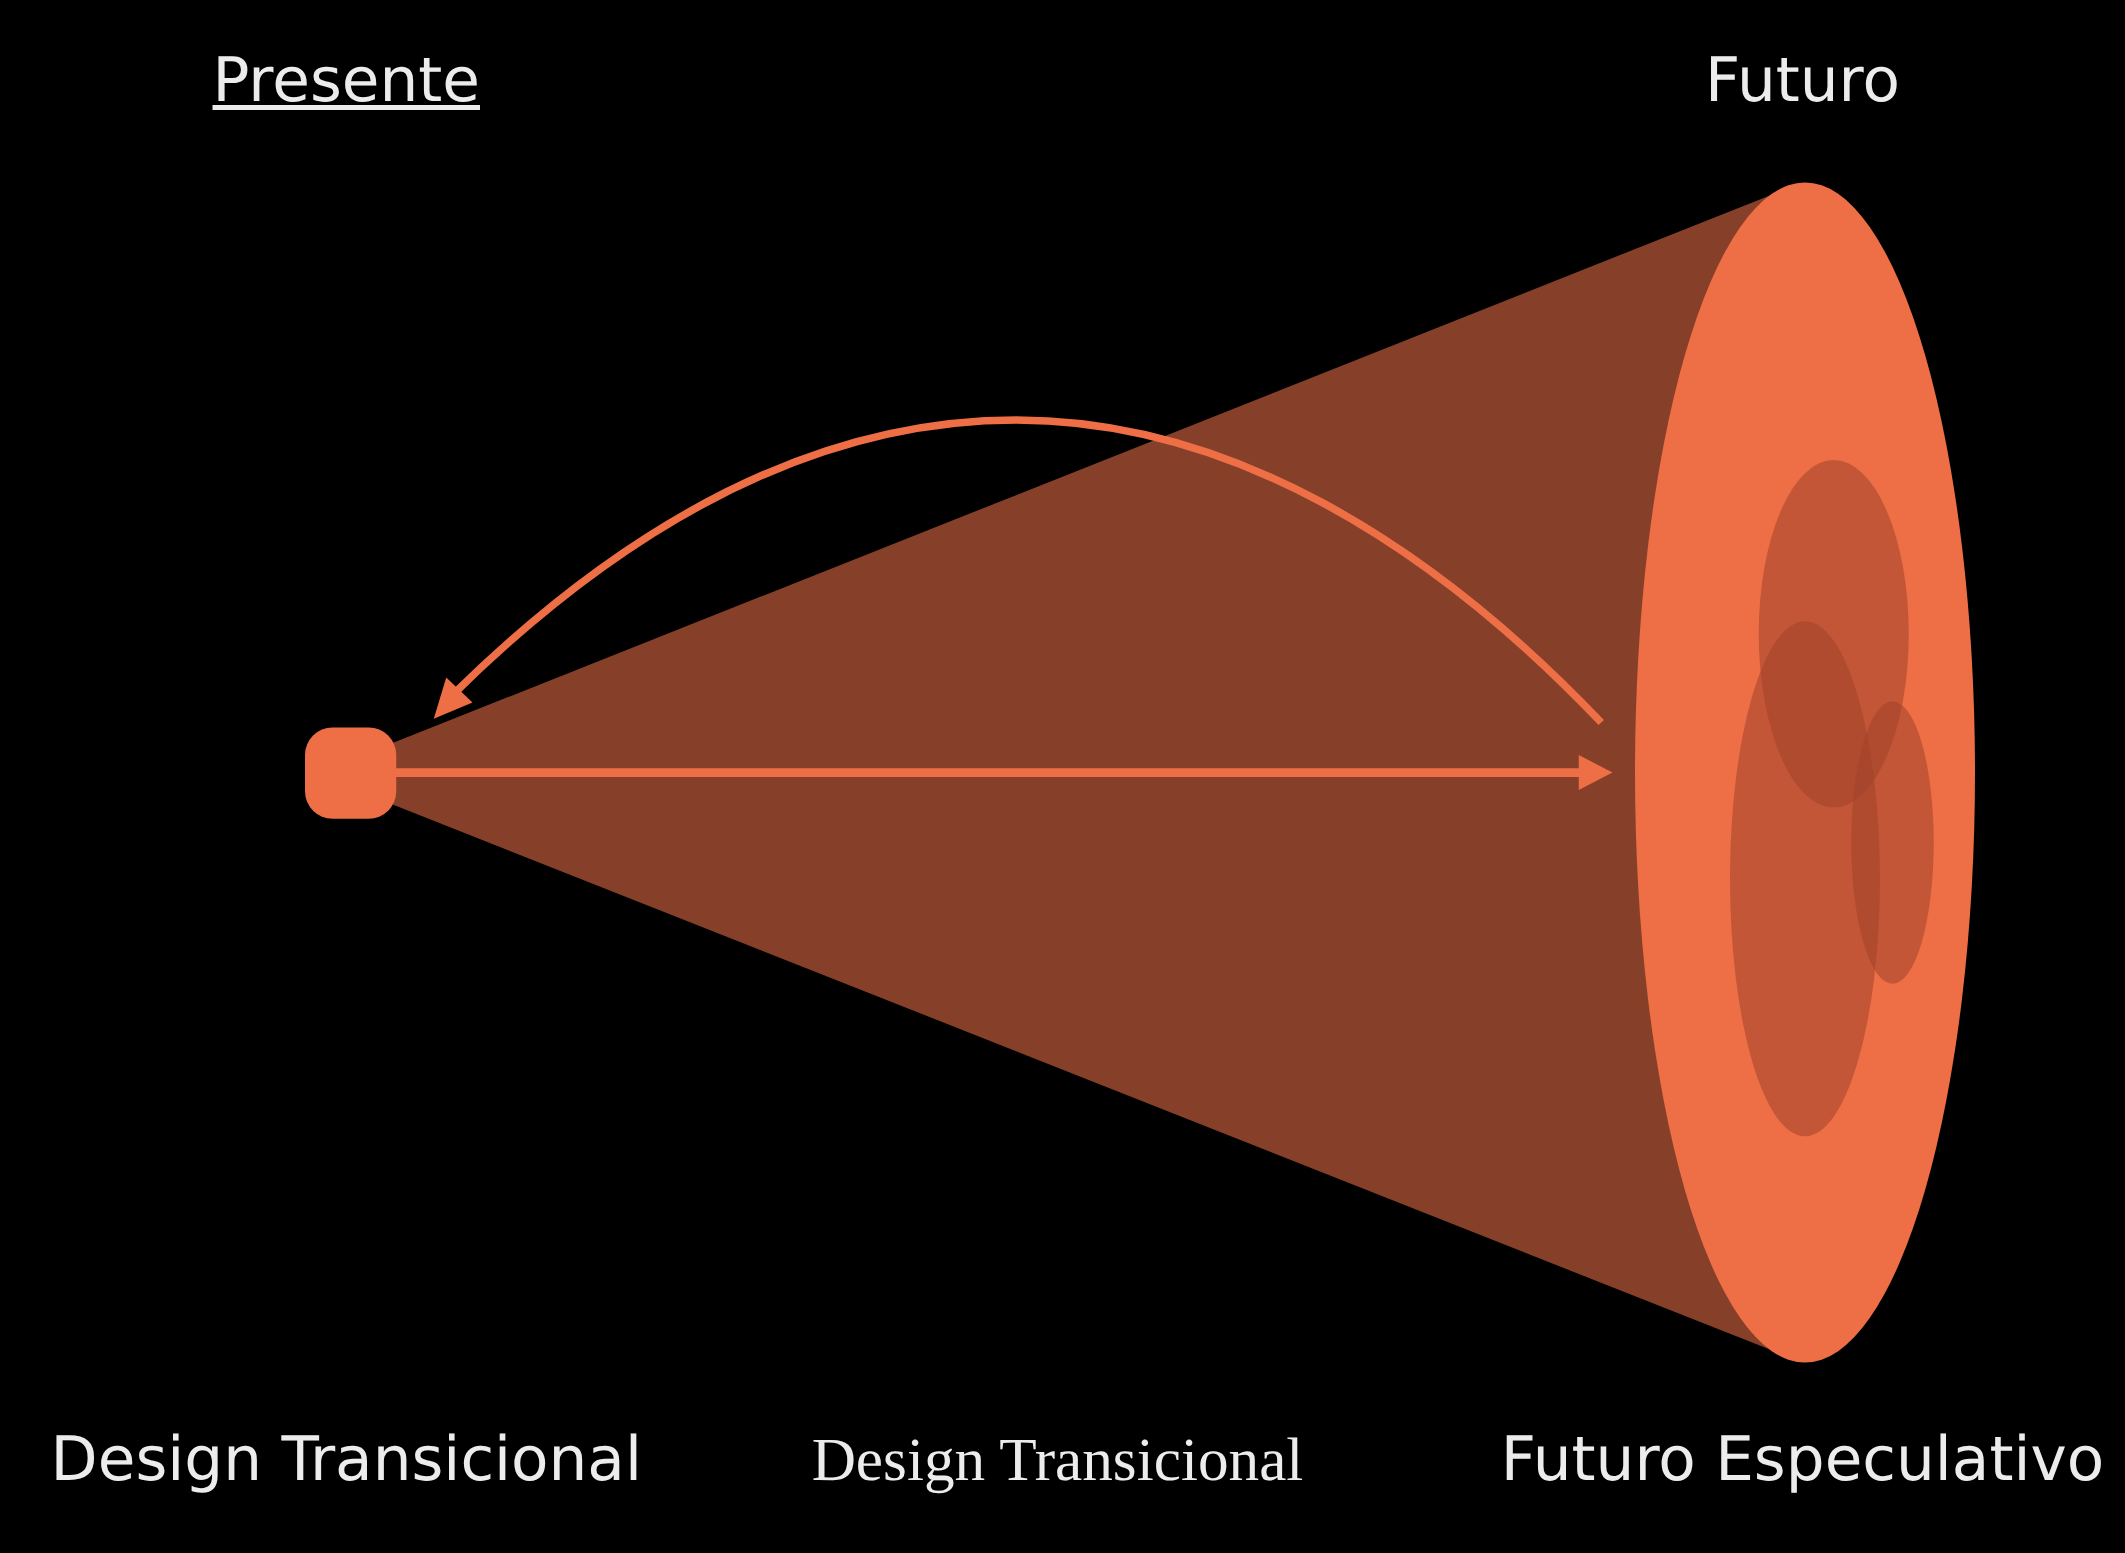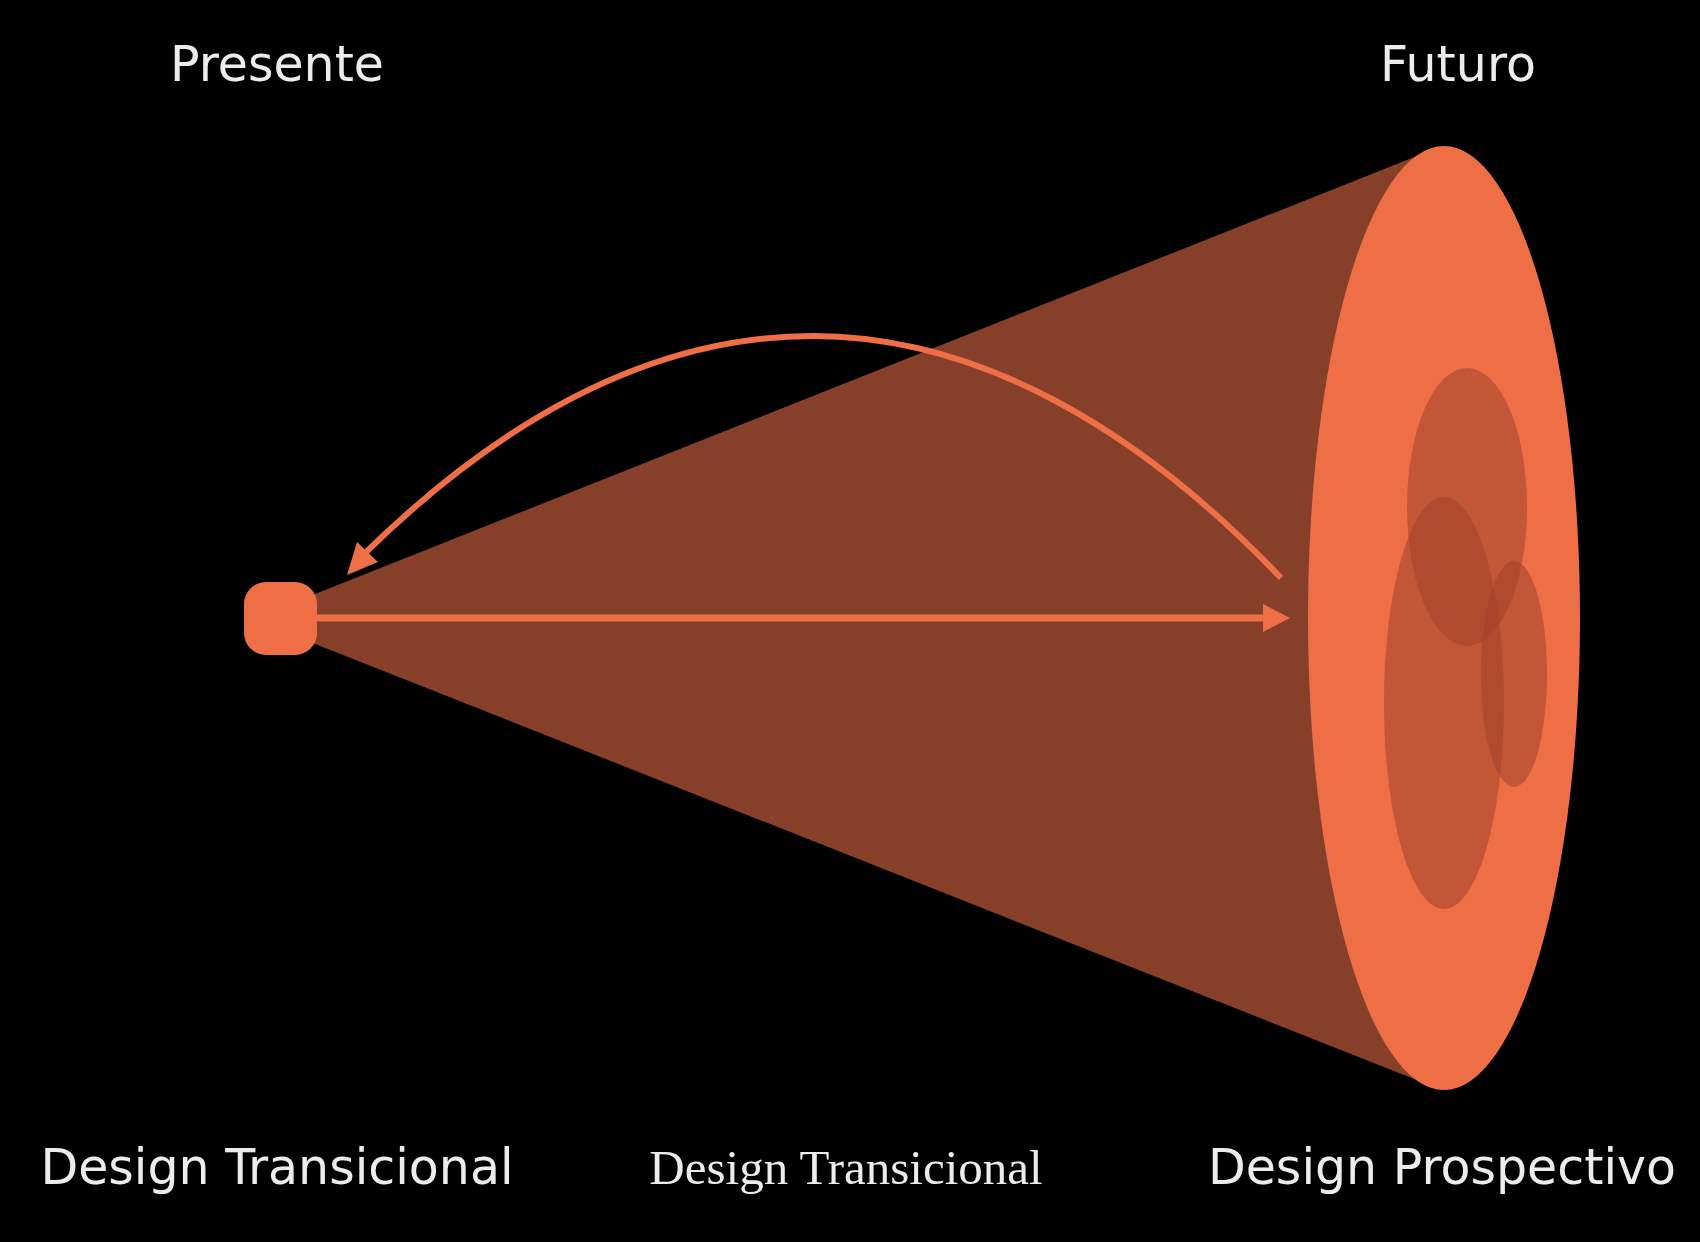--- a/index.html
+++ b/index.html
@@ -23,22 +23,22 @@
     }
     .label {
       position: absolute;
       color: #ececec;
       font-family: "DejaVu Sans", sans-serif;
       font-size: 49px;
       line-height: 1;
       white-space: nowrap;
       transform: translateX(-50%);
     }
-    #lbl-presente { left: 277px; top: 40px; }
-    #lbl-futuro { left: 1442px; top: 40px; margin-left: 16px; }
+    #lbl-presente { left: 277px; top: 40px; text-decoration: underline; }
+    #lbl-futuro { left: 1442px; top: 40px; }
     #lbl-prospectivo { left: 277px; top: 1143px; }
     #lbl-transicional { left: 846px; top: 1143px; font-family: Liberation Serif, serif; }
     #lbl-especulativo { left: 1442px; top: 1143px; }
   </style>
 </head>
 <body>
 
 <svg id="diagram" viewBox="0 0 1700 1242" xmlns="http://www.w3.org/2000/svg">
   <defs>
     <marker id="arrowhead" markerWidth="10" markerHeight="10" refX="8" refY="5" orient="auto" markerUnits="userSpaceOnUse">
@@ -59,13 +59,13 @@
   <path d="M 1281 578 C 1140 430, 980 336, 813 336 C 650 336, 500 420, 362 556" fill="none" stroke="#ee6e45" stroke-width="6"></path>
   <polygon points="347,575 357,542 378,562" fill="#ee6e45"></polygon>
 
   <rect x="244" y="582" width="73" height="73" rx="22" ry="22" fill="#ee6e45"></rect>
 </svg>
 
 <div id="lbl-presente" class="label">Presente</div>
 <div id="lbl-futuro" class="label">Futuro</div>
 <div id="lbl-prospectivo" class="label">Design Transicional</div>
 <div id="lbl-transicional" class="label">Design Transicional</div>
-<div id="lbl-especulativo" class="label">Design Prospectivo</div>
+<div id="lbl-especulativo" class="label">Futuro Especulativo</div>
 
 </body></html>

